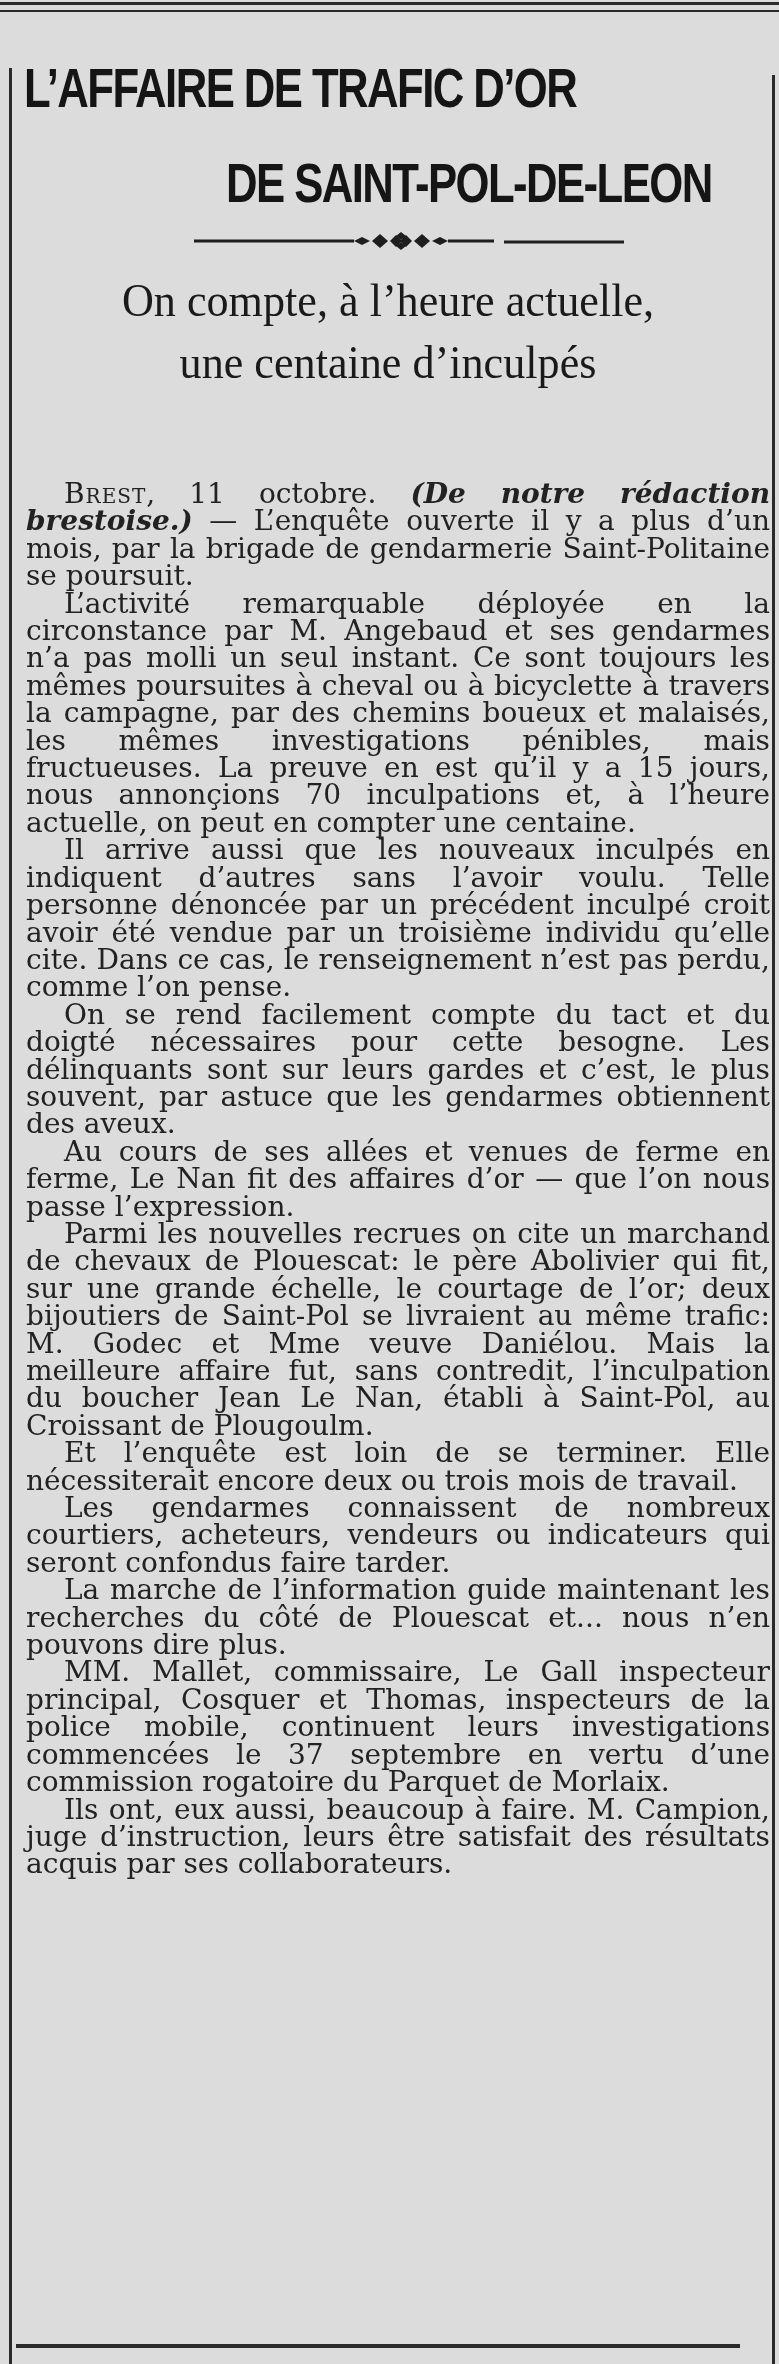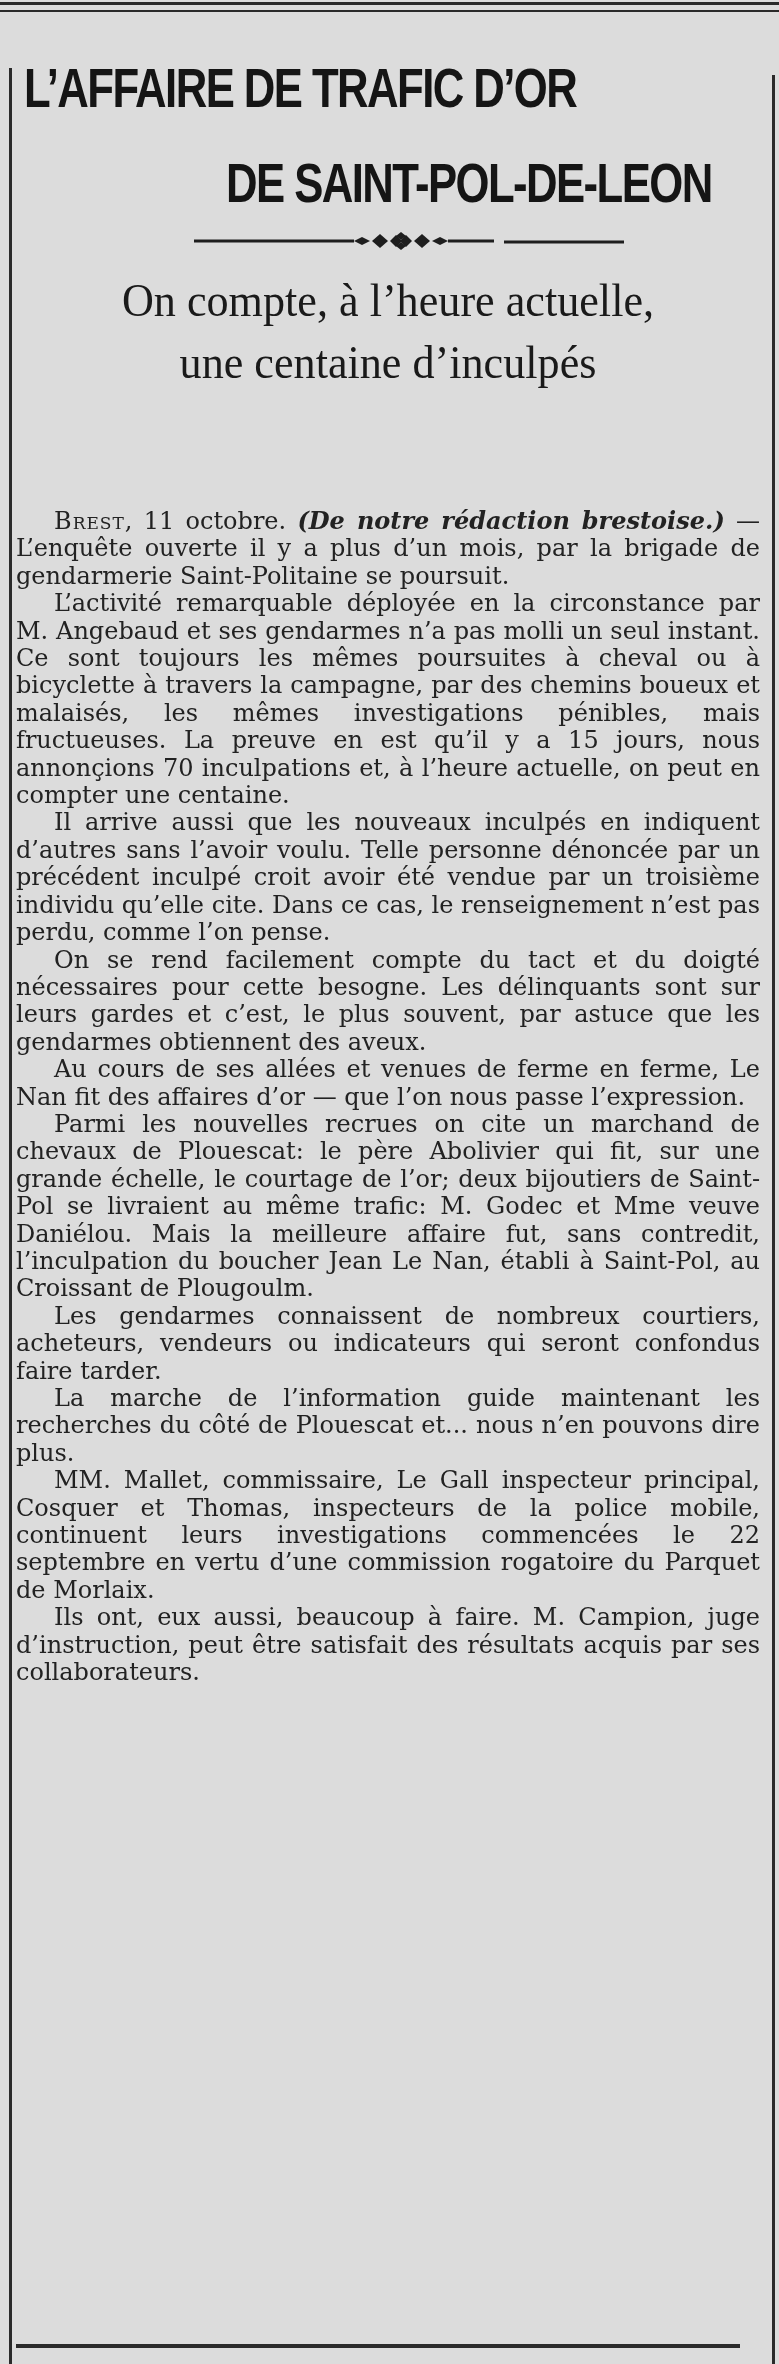--- a/index.html
+++ b/index.html
@@ -45,27 +45,26 @@
   .subhead {
     position: absolute; left: 0; top: 210px; width: 744px;
     font-family: "Liberation Serif", serif;
     font-size: 46px;
     line-height: 62px;
     text-align: center;
     color: #1a1a1a;
     transform: scaleX(0.96);
   }
   .body-text {
-    position: absolute; left: 0; top: 420px; width: 744px;
+    position: absolute; left: 10px; top: 420px; width: 744px;
     font-family: "DejaVu Serif", serif;
-    font-size: 24px;
+    font-size: 28px;
     line-height: 27.4px;
     text-align: justify;
     color: #222;
-    margin-top: 27px;
   }
   .body-text p {
     margin: 0;
     text-indent: 38px;
     hyphens: manual;
     transform-origin: left top;
   }
   .dateline .place { font-variant: small-caps; letter-spacing: 1px; }
   .dateline .source { font-style: italic; font-weight: bold; }
   .bottom-rule {
@@ -102,20 +101,21 @@
     <div>une centaine d’inculpés</div>
   </div>
 
   <div class="body-text">
     <p class="dateline"><span class="place">Brest</span><span>, 11 octobre. </span><span class="source">(De notre rédaction brestoise.)</span><span> — L’enquête ouverte il y a plus d’un mois, par la brigade de gendarmerie Saint-Politaine se poursuit.</span></p>
     <p>L’activité remarquable déployée en la circonstance par M. Angebaud et ses gendarmes n’a pas molli un seul instant. Ce sont toujours les mêmes poursuites à cheval ou à bicyclette à travers la campagne, par des chemins boueux et malaisés, les mêmes investigations pénibles, mais fructueuses. La preuve en est qu’il y a 15 jours, nous annonçions 70 inculpations et, à l’heure actuelle, on peut en compter une centaine.</p>
     <p>Il arrive aussi que les nouveaux inculpés en indiquent d’autres sans l’avoir voulu. Telle personne dénoncée par un précédent inculpé croit avoir été vendue par un troisième individu qu’elle cite. Dans ce cas, le renseignement n’est pas perdu, comme l’on pense.</p>
     <p>On se rend facilement compte du tact et du doigté nécessaires pour cette besogne. Les délinquants sont sur leurs gardes et c’est, le plus souvent, par astuce que les gendarmes obtiennent des aveux.</p>
     <p>Au cours de ses allées et venues de ferme en ferme, Le Nan fit des affaires d’or — que l’on nous passe l’expression.</p>
     <p>Parmi les nouvelles recrues on cite un marchand de chevaux de Plouescat: le père Abolivier qui fit, sur une grande échelle, le courtage de l’or; deux bijoutiers de Saint-Pol se livraient au même trafic: M. Godec et Mme veuve Daniélou. Mais la meilleure affaire fut, sans contredit, l’inculpation du boucher Jean Le Nan, établi à Saint-Pol, au Croissant de Plougoulm.</p>
+    <p>Et l’enquête est loin de se terminer. Elle nécessiterait encore deux ou trois mois de travail.</p>
     <p>Les gendarmes connaissent de nombreux courtiers, acheteurs, vendeurs ou indicateurs qui seront confondus faire tarder.</p>
     <p>La marche de l’information guide maintenant les recherches du côté de Plouescat et... nous n’en pouvons dire plus.</p>
-    <p>MM. Mallet, commissaire, Le Gall inspecteur principal, Cosquer et Thomas, inspecteurs de la police mobile, continuent leurs investigations commencées le 22 septembre en vertu d’une commission rogatoire du Parquet de Morlaix.</p>
-    <p>Ils ont, eux aussi, beaucoup à faire. M. Campion, juge d’instruction, peut être satisfait des résultats acquis par ses collaborateurs.</p>
+    <p>MM. Mallet, commissaire, Le Gall inspecteur principal, Cosquer et Thomas, inspecteurs de la police mobile, continuent leurs investigations commencées le 37 septembre en vertu d’une commission rogatoire du Parquet de Morlaix.</p>
+    <p>Ils ont, eux aussi, beaucoup à faire. M. Campion, juge d’instruction, leurs être satisfait des résultats acquis par ses collaborateurs.</p>
   </div>
 </div>
 
 <div class="bottom-rule"></div>
 
 </body></html>

